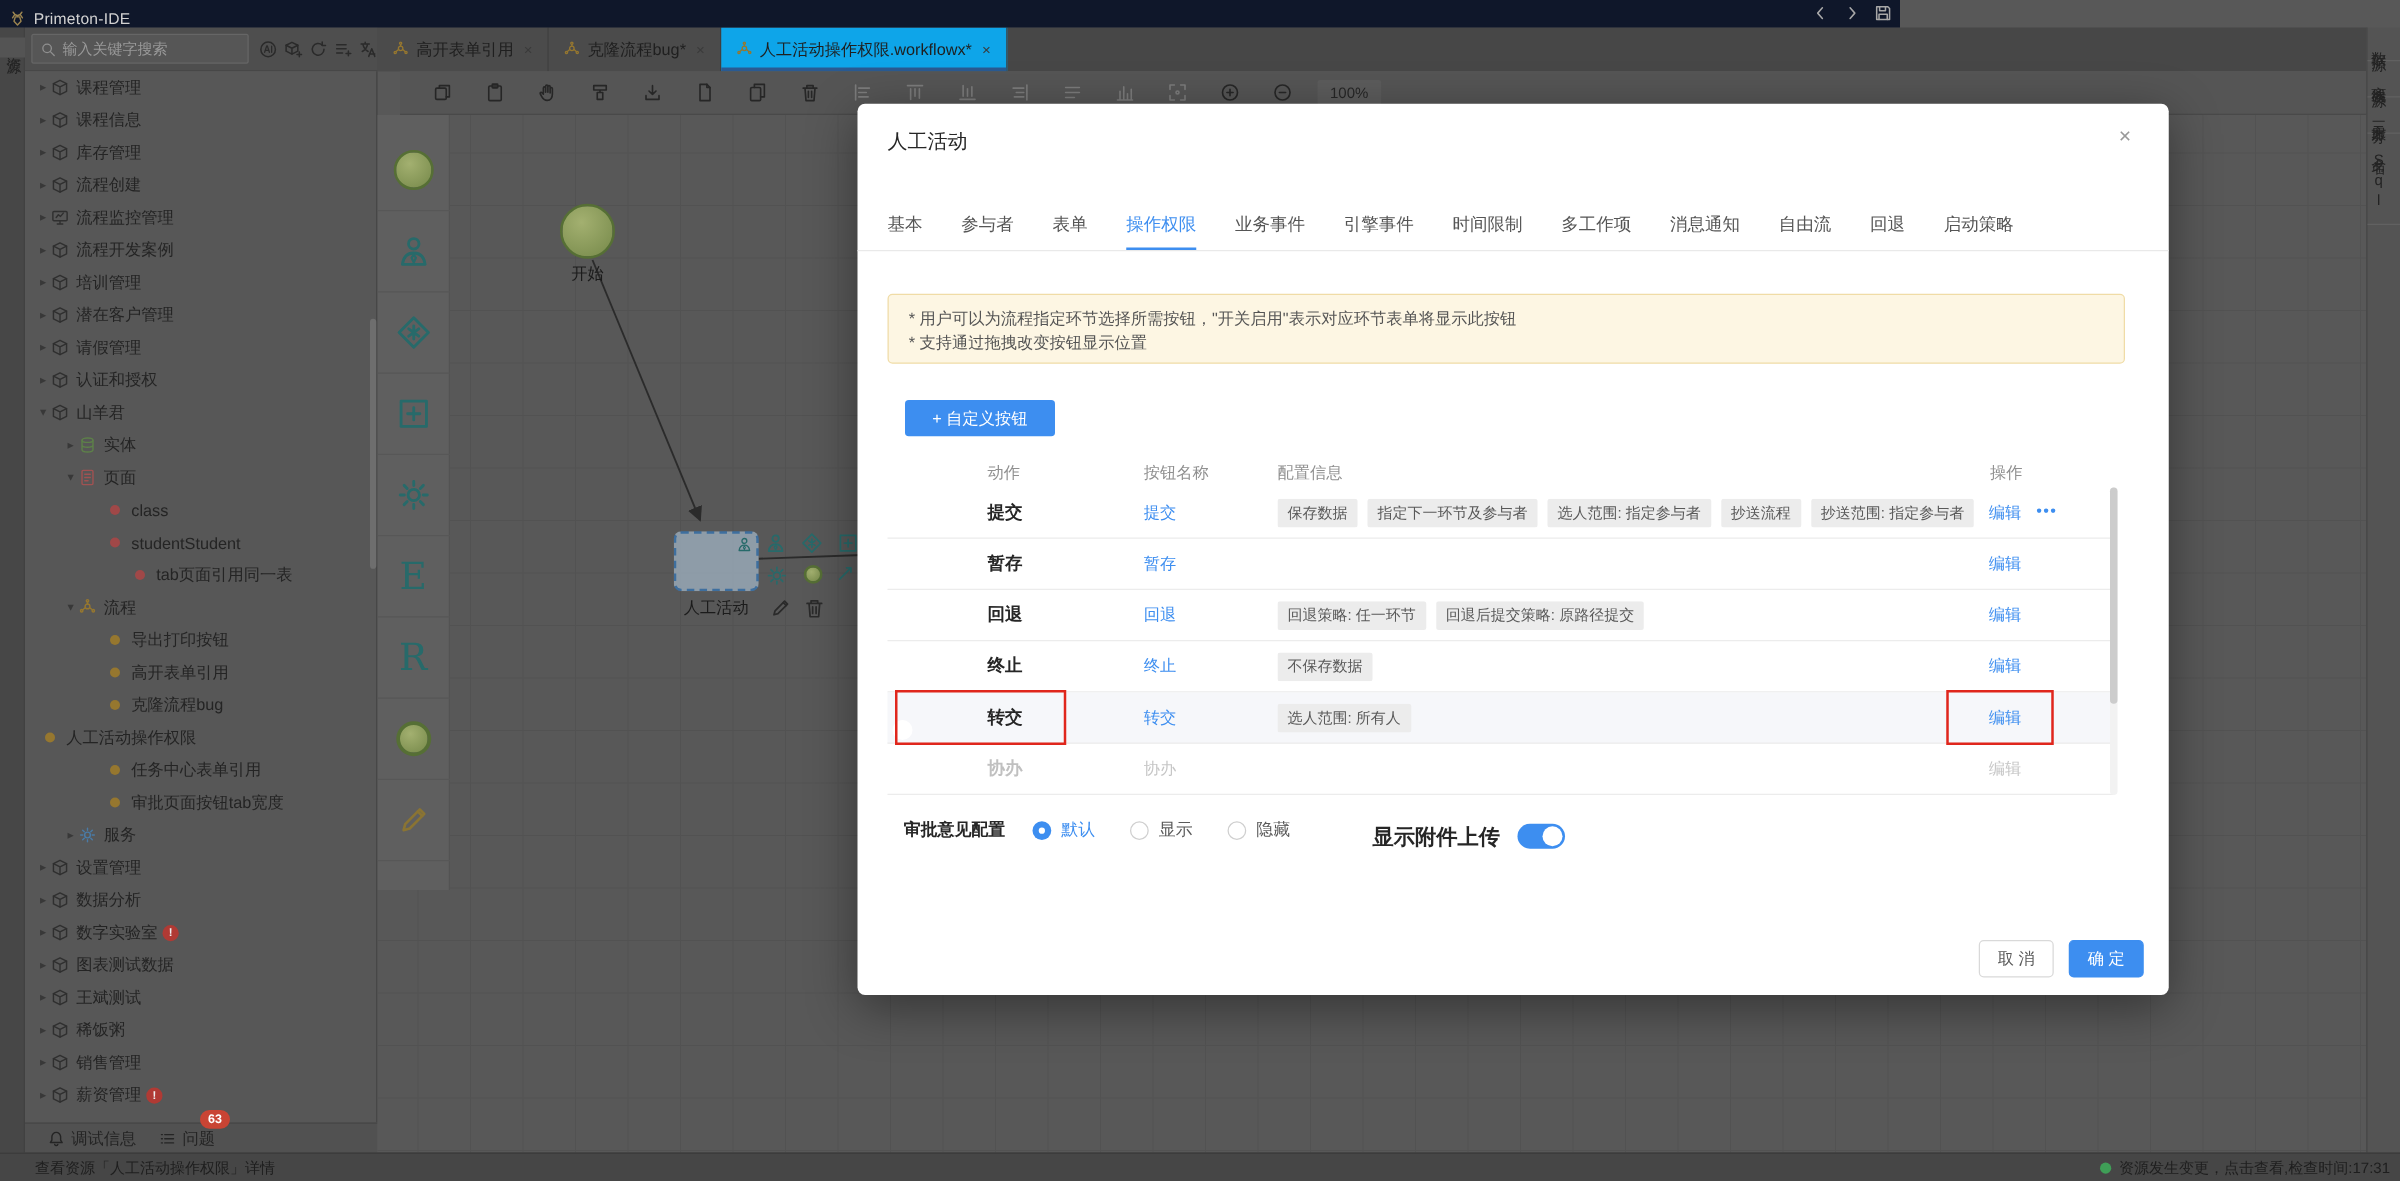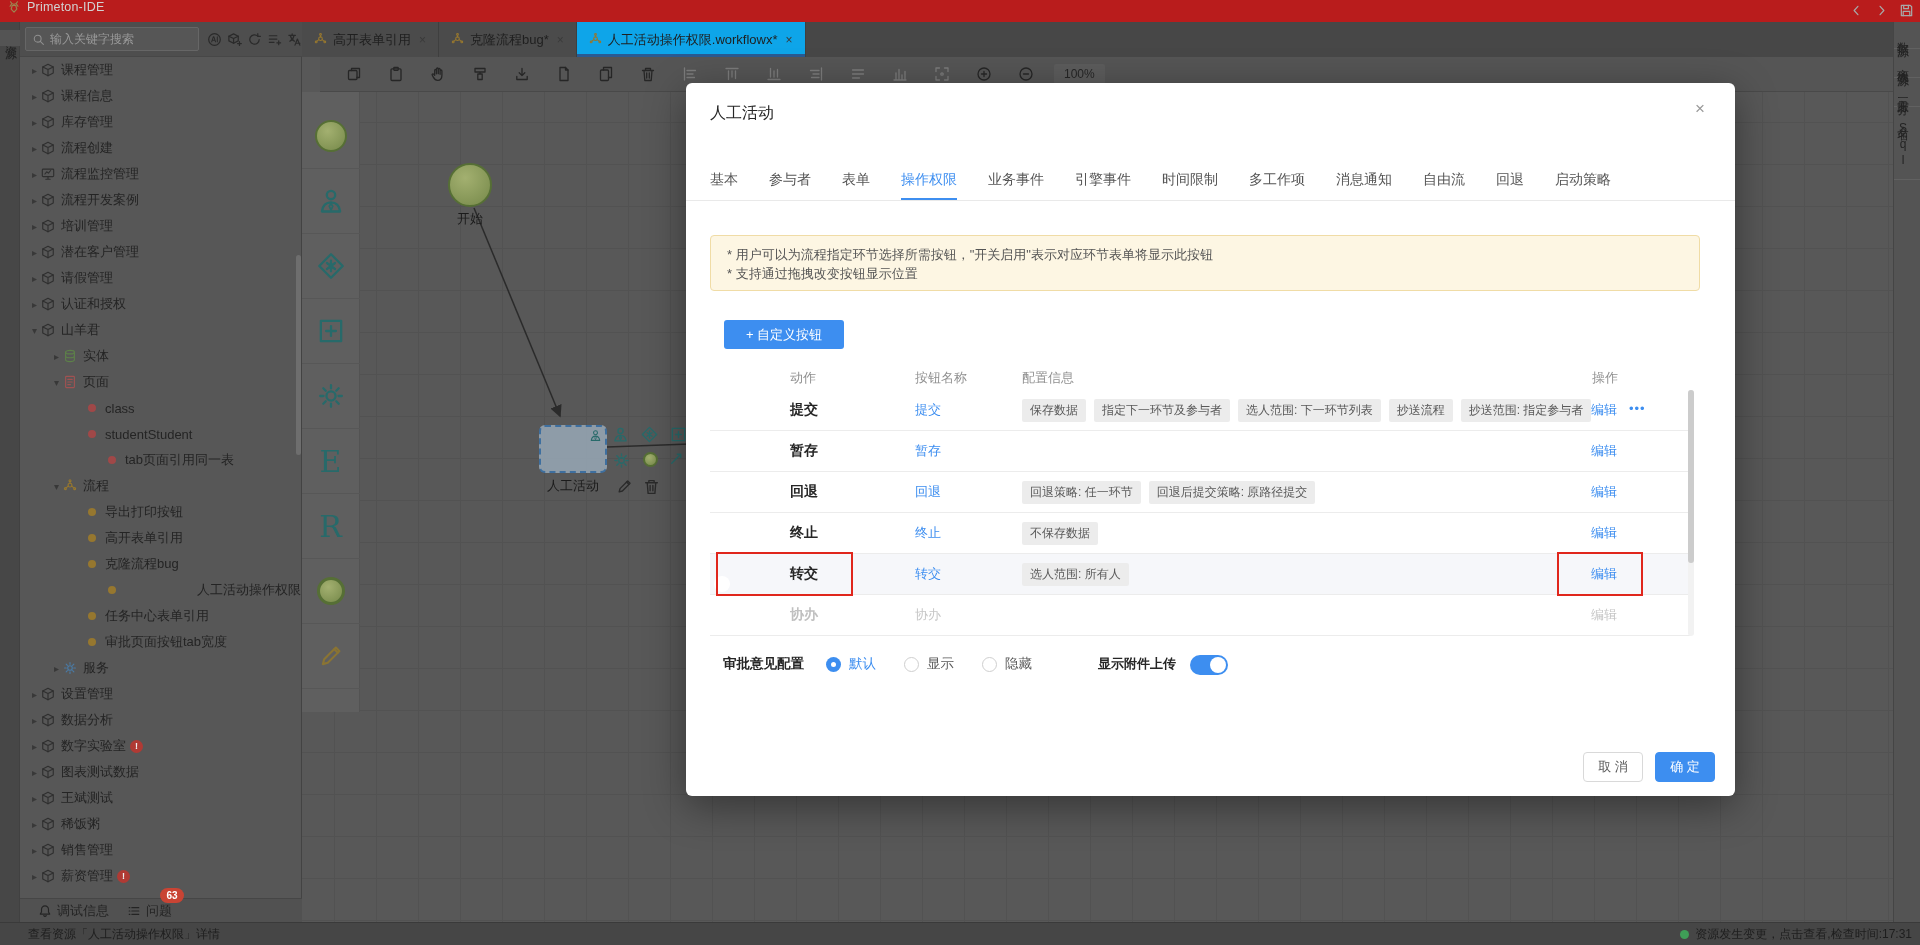--- a/index.html
+++ b/index.html
@@ -3,21 +3,21 @@
 <meta charset="utf-8">
 <style>
   *{margin:0;padding:0;box-sizing:border-box}
   html,body{width:1920px;height:945px;overflow:hidden;font-family:"Liberation Sans","DejaVu Sans",sans-serif;font-size:13px}
   .abs{position:absolute}
   #app{position:relative;width:1920px;height:945px;background:#585858;overflow:hidden}
   .ic{display:inline-flex;align-items:center;justify-content:center}
   .ic svg{width:100%;height:100%}
 
   
-  #titlebar{left:0;top:0;width:1920px;height:22px;background:#b91c1c;display:flex;align-items:flex-start;padding-left:7px;color:#d2d2d2;z-index:5}
+  #titlebar{left:0;top:0;width:1520px;height:22px;background:#0f172a;display:flex;align-items:flex-end;padding-left:7px;color:#d2d2d2;z-index:5}
   #titlebar .logo{width:14px;height:14px;color:#9c8550;margin-right:6px}
   #titlebar .ttext{font-size:12.5px;letter-spacing:.2px}
   #win-icons{position:absolute;right:6px;top:3px;display:flex;gap:10px;color:#a8a8a8}
   #win-icons .ic{width:15px;height:15px}
 
   
   #leftrail{left:0;top:22px;width:20px;height:900px;background:#474747;border-right:1px solid #414141}
   #leftrail .railtab{margin-top:8px;background:#545454;color:#242424;writing-mode:vertical-lr;text-orientation:upright;padding:6px 2px;font-size:12px;letter-spacing:2px;width:20px;text-align:center}
 
   
@@ -122,21 +122,21 @@
   .red-box{position:absolute;border:2.5px solid #e0261c;pointer-events:none;z-index:3}
   #m-scroll{position:absolute;left:1002px;top:307px;width:6px;height:246px;background:#f2f2f2;border-radius:3px}
   #m-scroll .thumb{position:absolute;left:0;top:0;width:6px;height:173px;background:#cccccc;border-radius:3px}
   #m-opinion{position:absolute;left:37px;top:572px;height:28px;display:flex;align-items:flex-start;font-size:13.5px}
   #m-opinion .olabel{font-weight:bold;color:#262626;margin-right:22px}
   .radio{display:flex;align-items:center;gap:8px;margin-right:28px;cursor:pointer;color:#595959}
   .rdot{width:15px;height:15px;border-radius:50%;border:1px solid #cfcfcf;background:#fff}
   .radio.sel .rdot{border:none;background:#3d8ef0;position:relative}
   .radio.sel .rdot::after{content:"";position:absolute;left:5px;top:5px;width:5px;height:5px;border-radius:50%;background:#fff}
   .radio.sel span{color:#3d8ef0}
-  #m-attach{position:absolute;left:412px;top:572px;height:28px;display:flex;gap:14px;font-size:13px}
+  #m-attach{position:absolute;left:412px;top:572px;height:28px;display:flex;align-items:center;gap:14px;font-size:17px}
   #m-attach .alabel{font-weight:bold;color:#262626}
   #m-footer{position:absolute;right:20px;top:669px;display:flex;gap:12px}
   #m-footer button{width:60px;height:30px;border-radius:4px;font-size:13px;cursor:pointer}
   #btn-cancel{background:#fff;border:1px solid #d9d9d9;color:#595959}
   #btn-ok{background:#3d8ef0;border:1px solid #3d8ef0;color:#fff}
 </style>
 </head>
 <body>
 
 <div id="app">
@@ -385,21 +385,21 @@
       <div class="titem" style="padding-left: 52px;">
         <span class="arrow"></span>
         <span class="dot dot-gold"></span>
         <span>高开表单引用</span>
       </div>
       <div class="titem" style="padding-left: 52px;">
         <span class="arrow"></span>
         <span class="dot dot-gold"></span>
         <span>克隆流程bug</span>
       </div>
-      <div class="titem" style=" justify-content: space-between;">
+      <div class="titem" style="">
         <span class="arrow"></span>
         <span class="dot dot-gold"></span>
         <span>人工活动操作权限</span>
       </div>
       <div class="titem" style="padding-left: 52px;">
         <span class="arrow"></span>
         <span class="dot dot-gold"></span>
         <span>任务中心表单引用</span>
       </div>
       <div class="titem" style="padding-left: 52px;">
@@ -812,21 +812,21 @@
         <span style="left:882px">操作</span>
       </div>
       <div id="m-rows">
           <div class="mrow">
             <div class="c-toggle"><span class="switch on"><span class="knob"></span></span></div>
             <div class="c-action">提交</div>
             <div class="c-name">提交</div>
             <div class="c-tags">
               <span class="tag">保存数据</span>
               <span class="tag">指定下一环节及参与者</span>
-              <span class="tag">选人范围: 下一环节列表</span>
+              <span class="tag">选人范围: 指定参与者</span>
               <span class="tag">抄送流程</span>
               <span class="tag">抄送范围: 指定参与者</span>
             </div>
             <div class="c-op">
               <span class="edit">编辑</span>
               <span class="more">•••</span>
             </div>
           </div>
           <div class="mrow">
             <div class="c-toggle"><span class="switch on"><span class="knob"></span></span></div>

